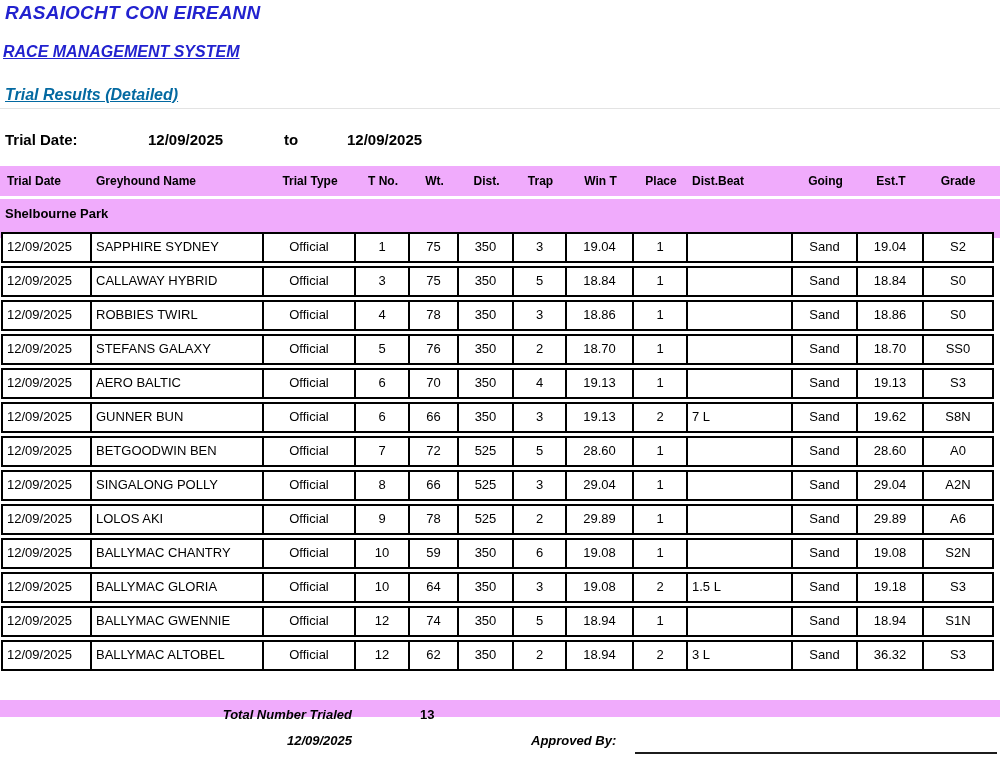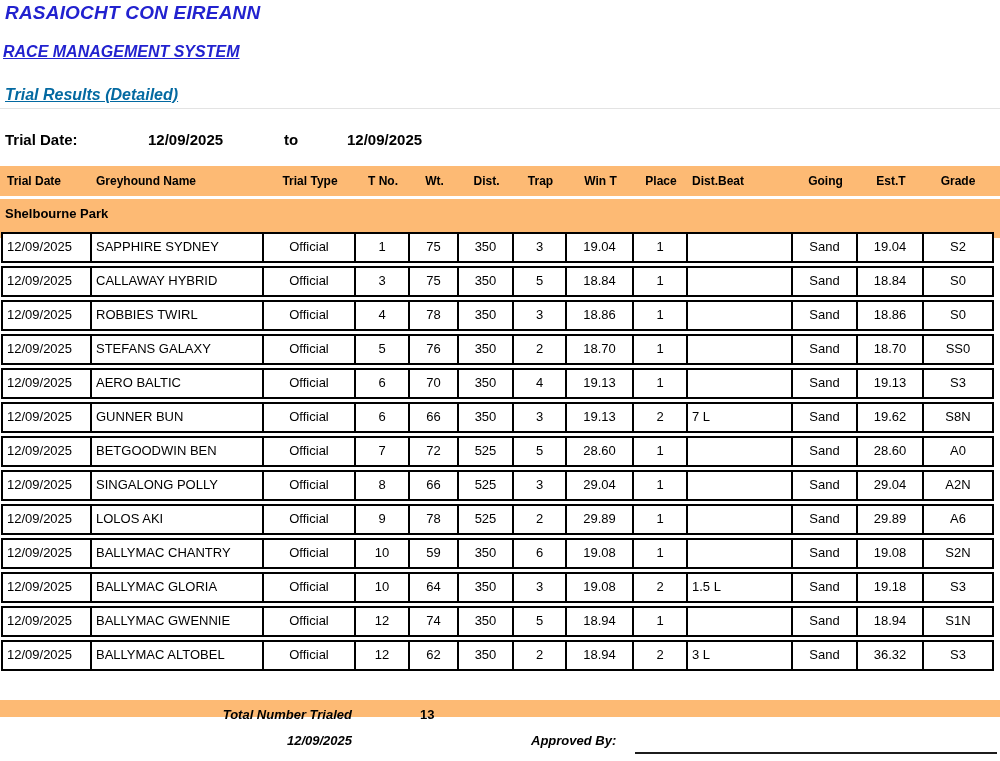--- a/index.html
+++ b/index.html
@@ -12,21 +12,21 @@
   .h2 { position:absolute; left:3px; top:43px; font-size:16px; font-weight:bold; font-style:italic; color:#2222cf; text-decoration:underline; }
   .h3 { position:absolute; left:5px; top:86px; font-size:16px; font-weight:bold; font-style:italic; color:#0369a1; text-decoration:underline; }
   .rule { position:absolute; left:0; top:108px; width:1000px; height:1px; background:#e3e3e3; }
   
   .dl { position:absolute; top:131px; font-size:15px; font-weight:bold; white-space:nowrap; }
   .dl-label { left:5px; }
   .dl-from  { left:148px; }
   .dl-to    { left:284px; }
   .dl-until { left:347px; }
   
-  .band { position:absolute; left:0; width:1000px; background:#fdba74; }
+  .band { position:absolute; left:0; width:1000px; background:#f0abfc; }
   .thead { top:166px; height:30px; }
   .group { top:199px; height:39px; line-height:29px; font-size:13px; font-weight:bold; padding-left:5px; box-sizing:border-box; }
   
   .grid13 { display:grid; grid-template-columns:89px 172px 92px 54px 49px 55px 53px 67px 54px 105px 65px 66px 68px; }
   .thead .grid13 { margin-left:3px; height:30px; }
   .hcell { font-size:12px; font-weight:bold; line-height:30px; padding:0 4px; box-sizing:border-box; white-space:nowrap; overflow:hidden; }
   
   #rows { position:absolute; top:232px; left:1px; }
   .row { border:2px solid #000; margin-bottom:3px; height:31px; box-sizing:border-box; background:#fff; }
   .row > div { border-right:2px solid #000; font-size:13px; line-height:26px; padding:0 4px; box-sizing:border-box; white-space:nowrap; overflow:hidden; }

